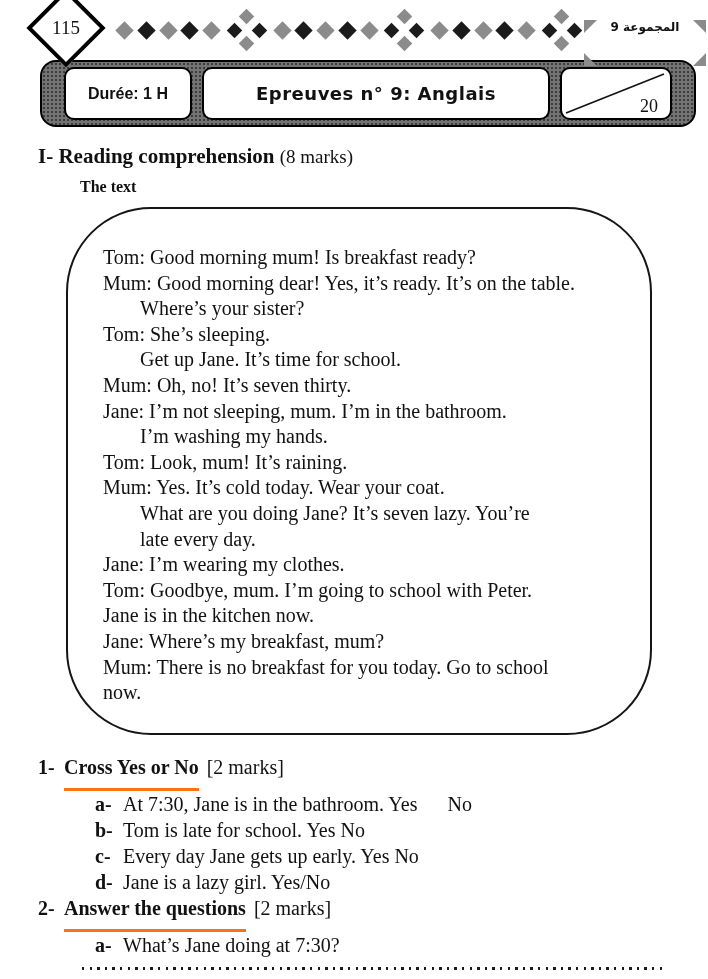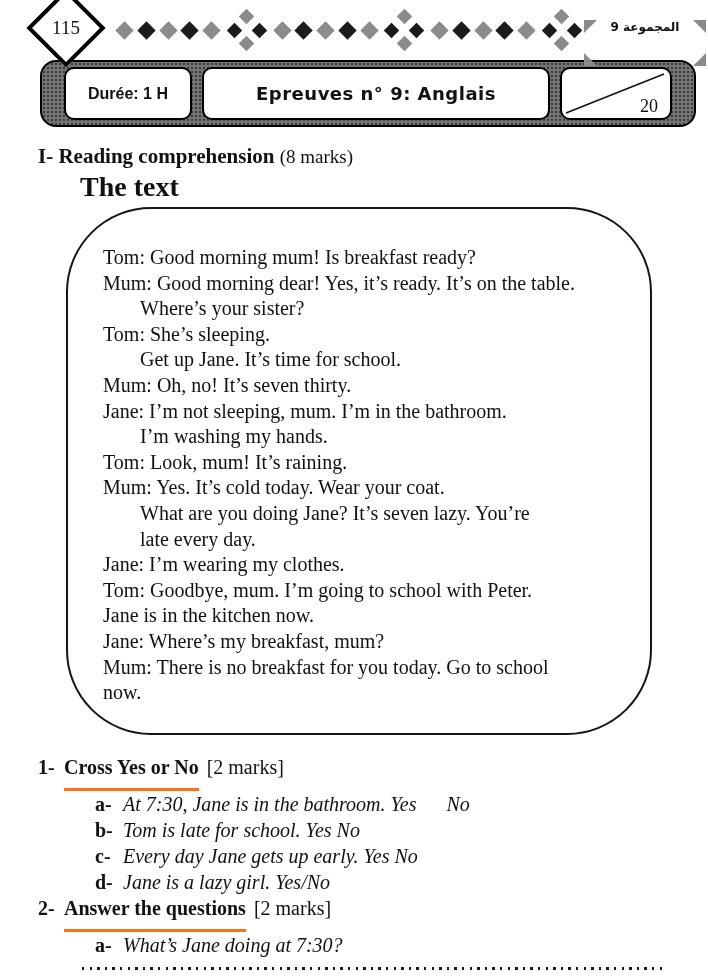--- a/index.html
+++ b/index.html
@@ -85,21 +85,21 @@
   .duration-box{ flex:0 0 128px; font-family:"Liberation Sans", sans-serif; font-weight:bold; font-size:16px; }
   .title-box{ flex:1; font-family:"DejaVu Sans", sans-serif; font-weight:bold; font-size:18px; letter-spacing:0.5px; }
   .score-box{ flex:0 0 112px; position:relative; }
   .score-box svg{ position:absolute; inset:0; width:100%; height:100%; }
   .score-val{ position:absolute; right:12px; bottom:1px; font-size:18px; }
 
   
   .sec-heading{ margin:16px 0 0 38px; font-size:21px; line-height:26px; }
   .sec-heading .h-bold{ font-weight:bold; }
   .sec-heading .h-marks{ font-size:19px; font-weight:normal; }
-  .sub-heading{ margin:4px 0 0 80px; font-size:28px; font-weight:bold; line-height:26px; }
+  .sub-heading{ margin:4px 0 0 80px; font-size:16px; font-weight:bold; line-height:26px; }
 
   
   .dialogue-box{
     margin:7px 0 0 66px;
     width:586px;
     border:2px solid #151515;
     border-radius:85px 85px 85px 85px;
     padding:36px 24px 27px 35px;
     overflow:hidden;
   }
@@ -107,21 +107,21 @@
   .dlg-line.indent{ padding-left:37px; }
 
   
   .questions{ margin:19px 0 0 38px; font-size:20px; }
   .q-header{ display:flex; line-height:26px; align-items:baseline; }
   .q-num{ font-weight:bold; width:26px; flex:0 0 26px; }
   .q-title{ font-weight:bold; border-bottom:3px solid #f97316; padding-bottom:8px; }
   .q-marks{ margin-left:8px; }
   .q-item{ display:flex; margin-left:57px; line-height:26px; }
   .q-letter{ font-weight:bold; width:28px; flex:0 0 28px; }
-  .q-text{ white-space:pre-wrap;font-style:italic; }
+  .q-text{ white-space:pre-wrap; }
 
   .answer-dotted-line{
     margin:9px 0 0 82px;
     width:582px; height:3px;
     background:repeating-linear-gradient(90deg, #1a1a1a 0 2.4px, transparent 2.4px 7.6px);
   }
 </style>
 </head>
 <body>
 

